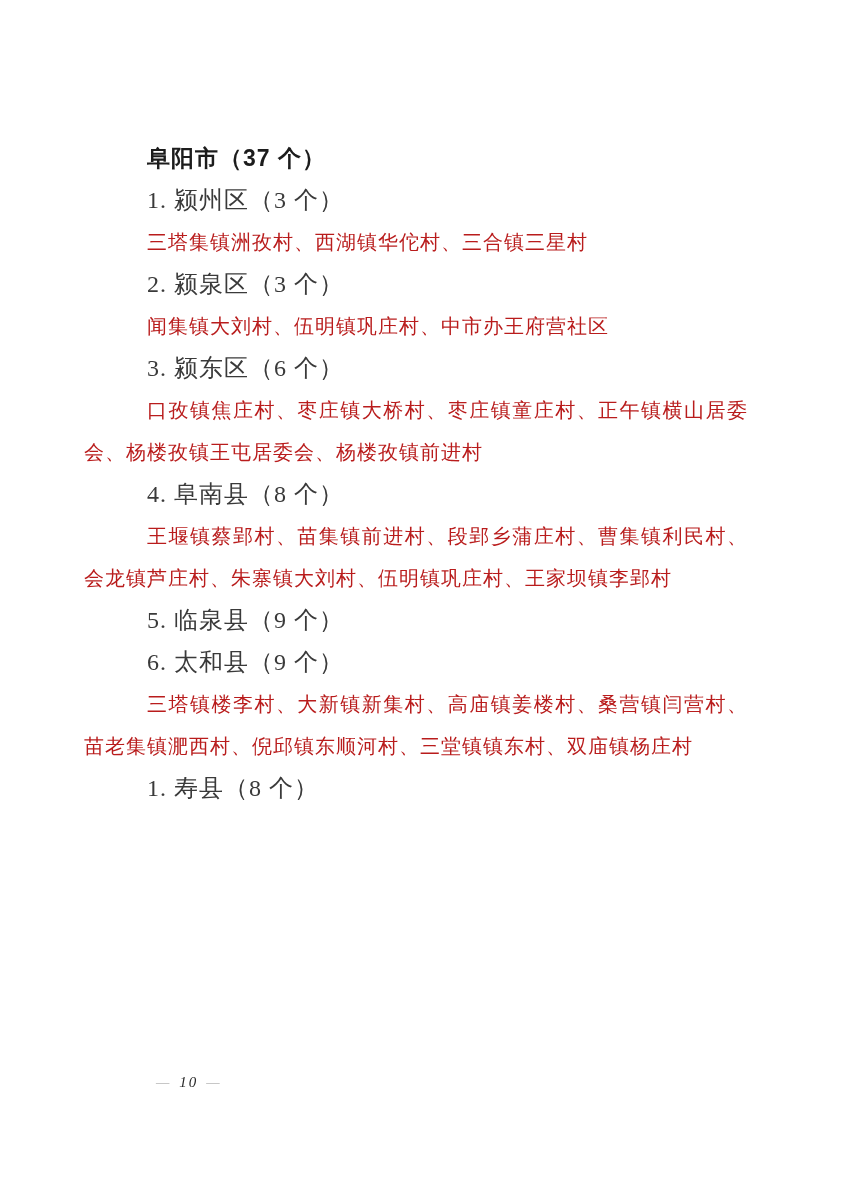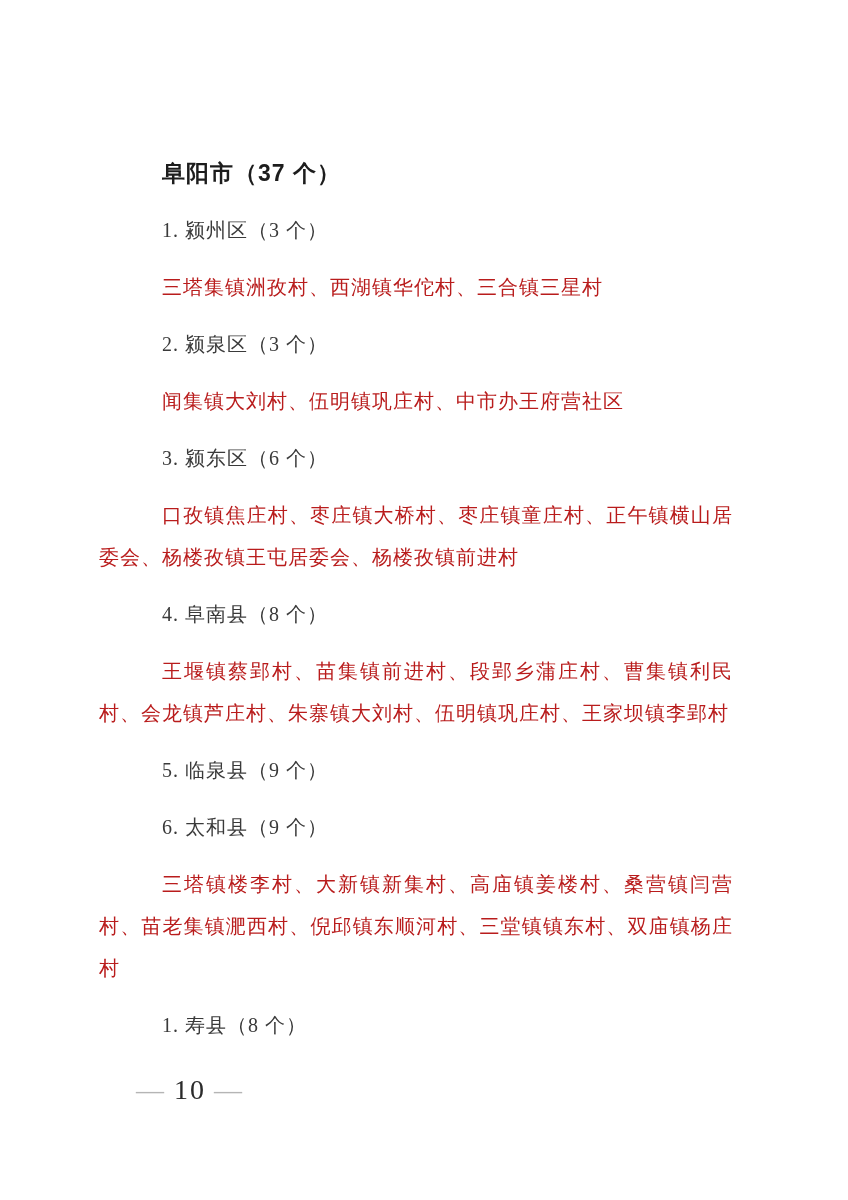--- a/index.html
+++ b/index.html
@@ -16,57 +16,58 @@
     font-family: "Liberation Serif", serif;
   }
   .content {
     position: absolute;
     left: 84px;
     top: 137px;
     width: 664px;
   }
   .content p,
   .content h2 {
-    margin: 15px;
+    margin: 0;
     padding: 0;
     line-height: 42px;
     text-align: justify;
     word-break: break-all;
   }
   .city-heading {
     font-family: "Liberation Sans", sans-serif;
     font-size: 23px;
     font-weight: bold;
     color: #1c1c1c;
     text-indent: 63px;
     letter-spacing: 1px;
   }
   .item-heading {
-    font-size: 20px;
+    font-size: 24px;
     font-weight: normal;
     color: #3a3a3a;
     text-indent: 63px;
     letter-spacing: 1px;
   }
   .village-list {
     font-size: 20px;
     font-weight: normal;
     color: #b91c1c;
     text-indent: 63px;
     letter-spacing: 1px;
     font-family: Liberation Serif, serif;
   }
   .page-number {
     position: absolute;
-    left: 128px;
+    left: 148px;
     top: 1074px;
-    font-size: 28px;
+    font-size: 15px;
     color: #2b2b2b;
     letter-spacing: 2px;
     white-space: nowrap;
+    font-style: italic;
   }
   .page-number .dash {
     color: #b5b5b5;
     padding: 0 8px;
   }
 </style>
 </head>
 <body>
 
 <div class="page">

